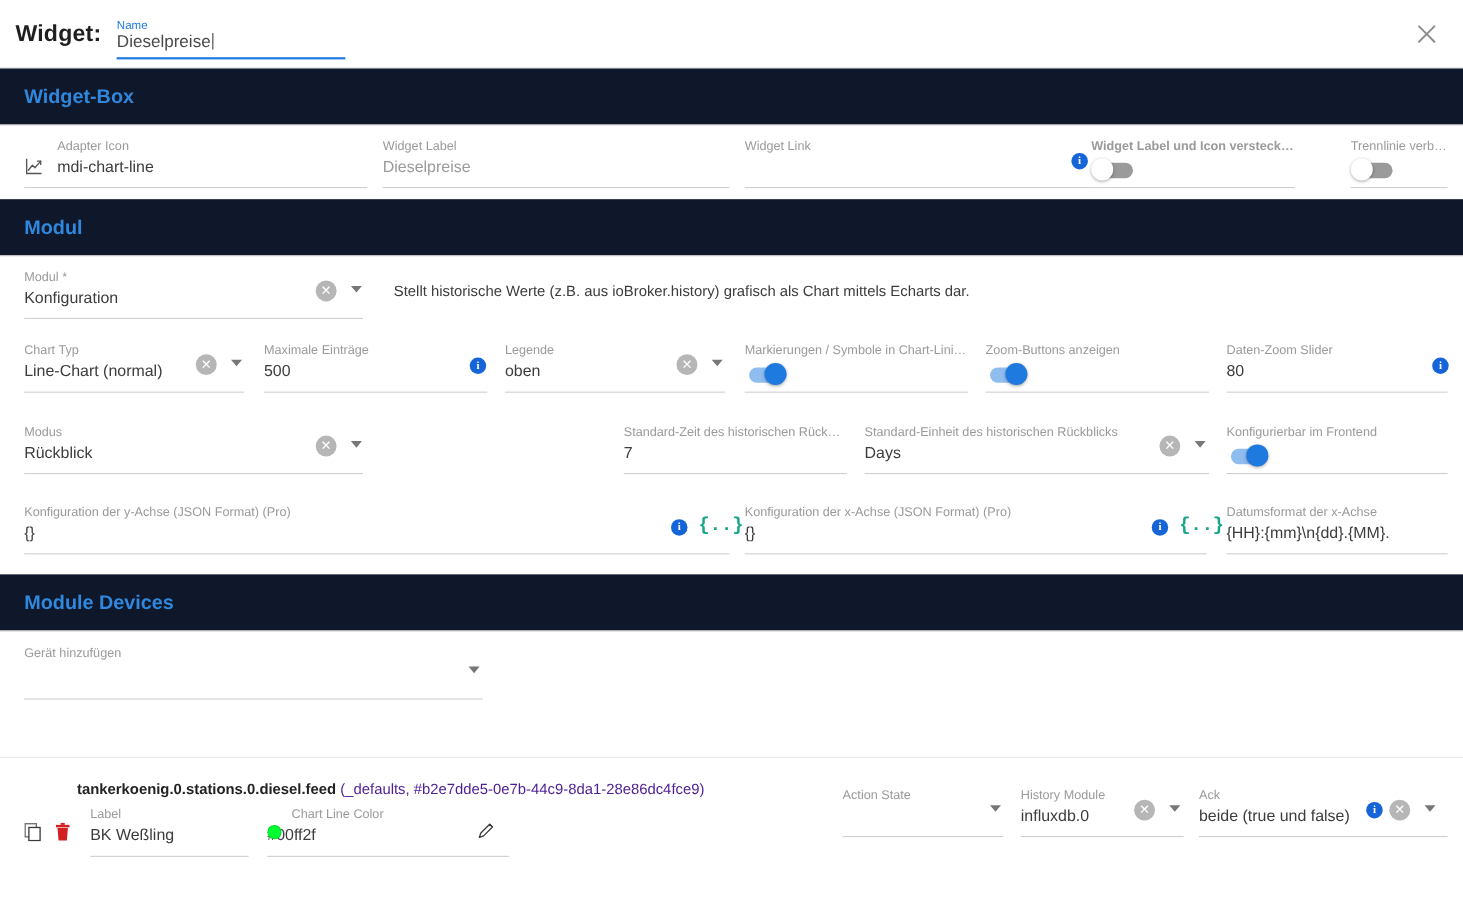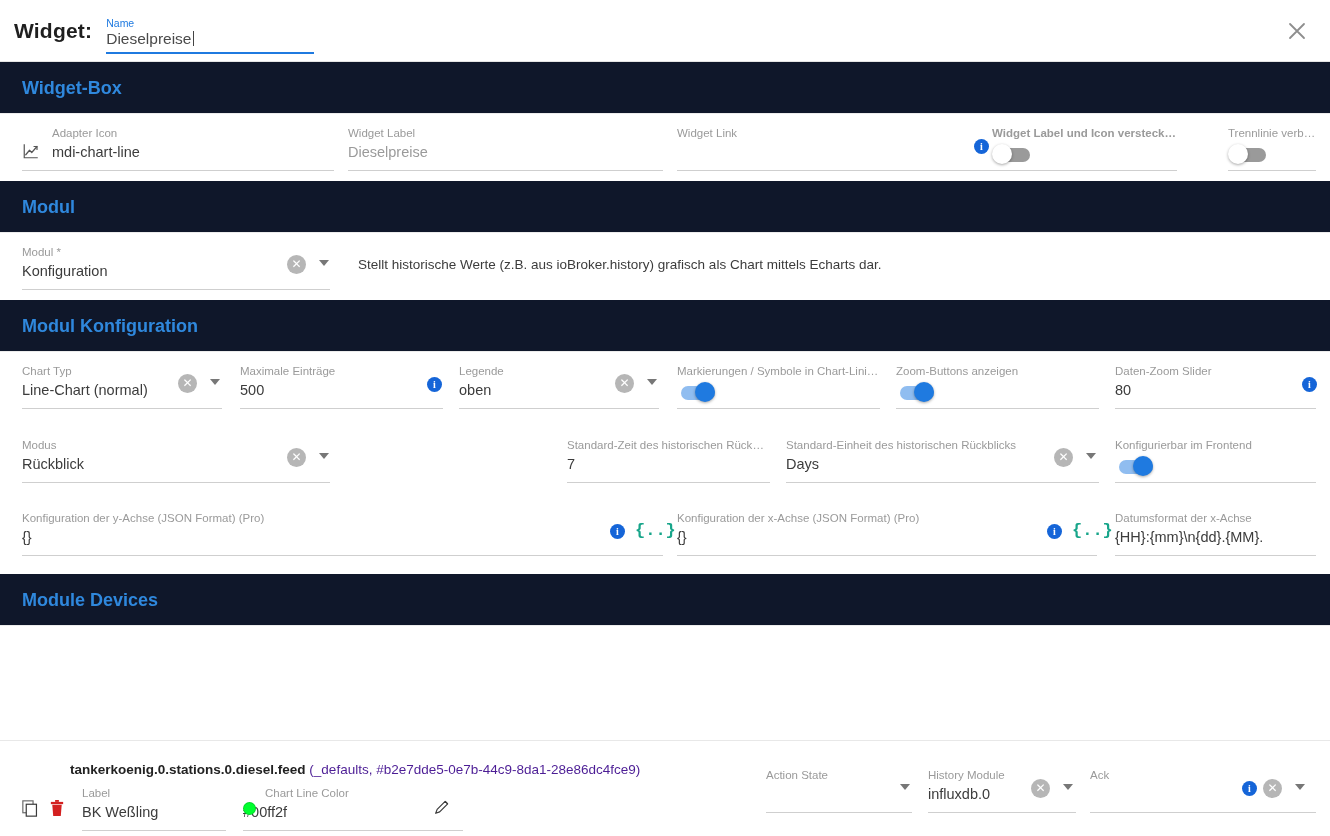--- a/index.html
+++ b/index.html
@@ -182,21 +182,20 @@
     <div class="field" style="left:22px; top:12px; width:308px;">
       <div class="flabel">Modul *</div>
       <div class="fvalue">Konfiguration</div>
       <div class="clear-icon" style="left:265px; top:10px;">✕</div>
       <div class="caret-icon" style="left:297px; top:15px;"></div>
       <div class="underline" style="top:44px; width:308px;"></div>
     </div>
     <div style="position:absolute; left:358px; top:24px; font-size:13.5px; color:#3c3c3c;">Stellt historische Werte (z.B. aus ioBroker.history) grafisch als Chart mittels Echarts dar.</div>
   </div>
 
-  <div class="section-head">Modul Konfiguration</div>
   <div class="section-body row" style="height:222px;">
 
     <div class="field" style="left:22px; top:12px; width:200px;">
       <div class="flabel">Chart Typ</div>
       <div class="fvalue">Line-Chart (normal)</div>
       <div class="clear-icon" style="left:156px; top:10px;">✕</div>
       <div class="caret-icon" style="left:188px; top:15px;"></div>
       <div class="underline" style="top:44px; width:200px;"></div>
     </div>
 
@@ -290,20 +289,26 @@
     <div class="field" style="left:1115px; top:159px; width:201px;">
       <div class="flabel">Datumsformat der x-Achse</div>
       <div class="fvalue">{HH}:{mm}\n{dd}.{MM}.</div>
       <div class="underline" style="top:44px; width:201px;"></div>
     </div>
   </div>
 
   <div class="section-head">Module Devices</div>
   <div class="section-body row" style="height:130px;">
 
+    <div class="field" style="left:22px; top:13px; width:417px;">
+      <div class="flabel">Gerät hinzufügen</div>
+      <div class="fvalue"></div>
+      <div class="caret-icon" style="left:404px; top:19px;"></div>
+      <div class="underline" style="top:48px; width:417px;"></div>
+    </div>
 
     <div class="divider" style="left:0; top:114px; width:1330px;"></div>
   </div>
 
   <div class="row" style="position:relative; height:100px; background:#fff;">
 
     <div class="device-title" style="position:absolute; left:70px; top:5px;">
       <b>tankerkoenig.0.stations.0.diesel.feed</b>
       <span class="dim">(_defaults, #b2e7dde5-0e7b-44c9-8da1-28e86dc4fce9)</span>
     </div>
@@ -351,20 +356,21 @@
     <div class="field" style="left:928px; top:12px; width:148px;">
       <div class="flabel">History Module</div>
       <div class="fvalue">influxdb.0</div>
       <div class="clear-icon" style="left:103px; top:11px;">✕</div>
       <div class="caret-icon" style="left:135px; top:16px;"></div>
       <div class="underline" style="top:44px; width:148px;"></div>
     </div>
 
     <div class="field" style="left:1090px; top:12px; width:226px;">
       <div class="flabel">Ack</div>
+      <div class="fvalue">beide (true und false)</div>
       <div class="info-icon" style="left:152px; top:13px;">i</div>
       <div class="clear-icon" style="left:173px; top:11px;">✕</div>
       <div class="caret-icon" style="left:205px; top:16px;"></div>
       <div class="underline" style="top:44px; width:226px;"></div>
     </div>
   </div>
 
 </div>
 
 </body></html>

